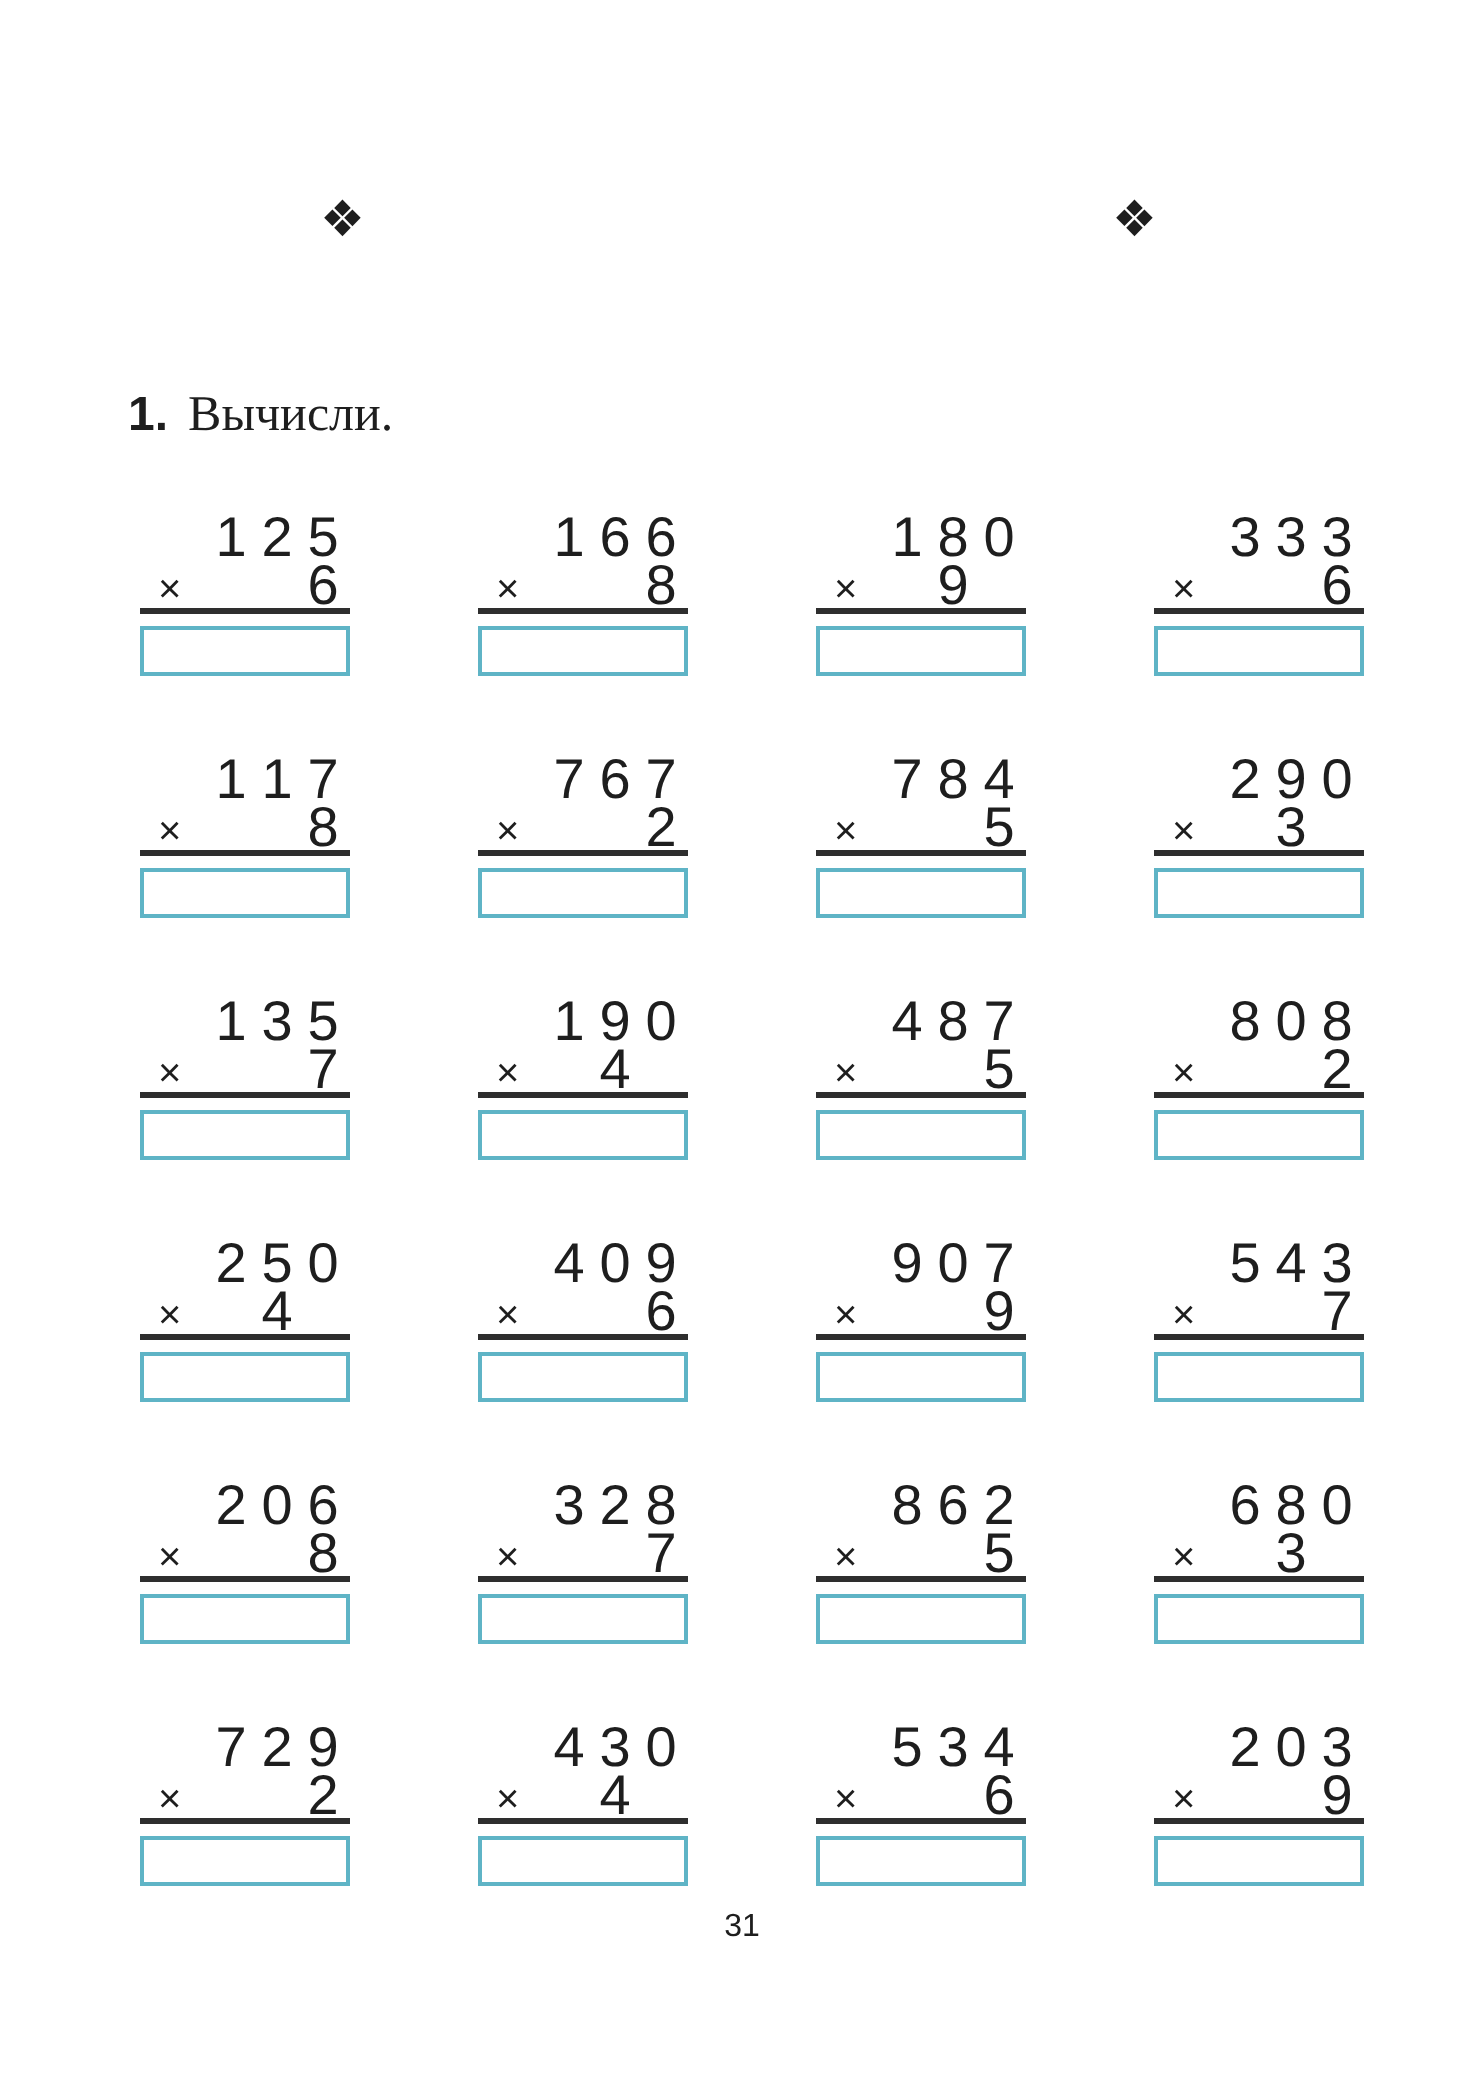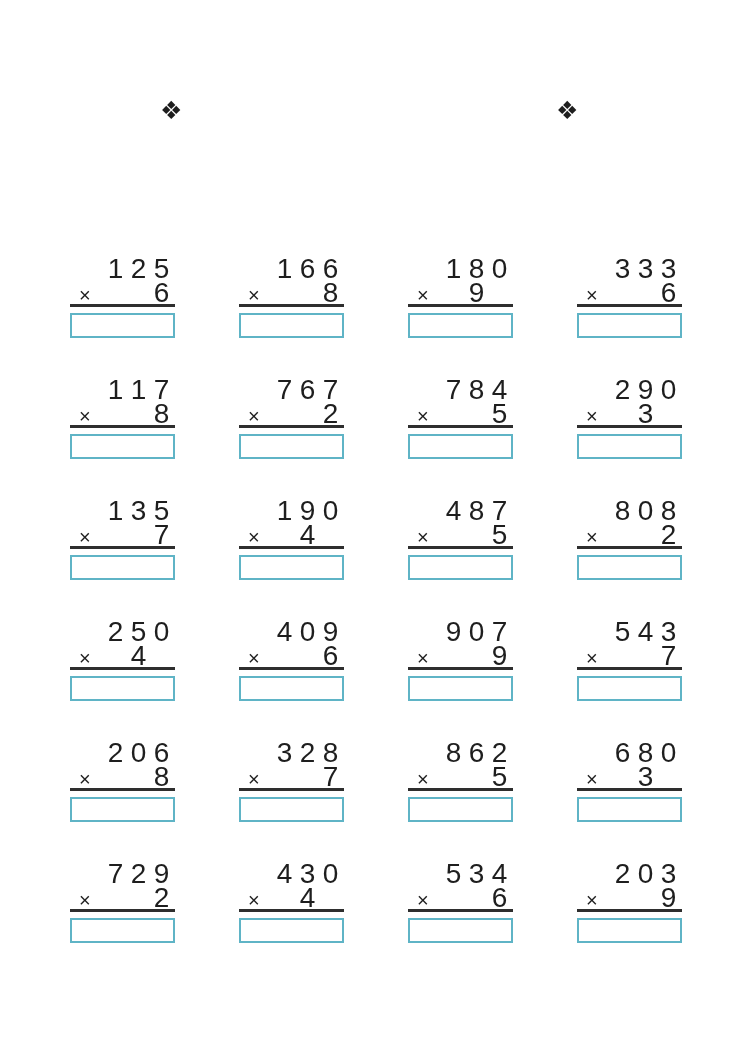--- a/index.html
+++ b/index.html
@@ -120,20 +120,23 @@
 </head>
 <body>
 
 <div class="page" style="--ink: #1e1e1e; --rule: #2e2e2e; --box-border: #5fb4c6;">
 
   <span class="ornament left">❖</span>
 
 
   <span class="ornament right">❖</span>
 
+  <div class="task-line">
+    <span class="task-num">1.</span><span class="task-text">Вычисли.</span>
+  </div>
 
   <div class="grid" id="problems-grid">
       <div class="prob">
         <span class="mult-sign">×</span>
         <div class="num top">
           <span class="digit">1</span>
           <span class="digit">2</span>
           <span class="digit">5</span>
         </div>
         <div class="num bottom units">
@@ -436,14 +439,15 @@
           <span class="digit">3</span>
         </div>
         <div class="num bottom units">
           <span class="digit">9</span>
         </div>
         <div class="rule"></div>
         <div class="answer-box"></div>
       </div>
     </div>
 
+  <div class="page-number">31</div>
 
 </div>
 
 </body></html>

